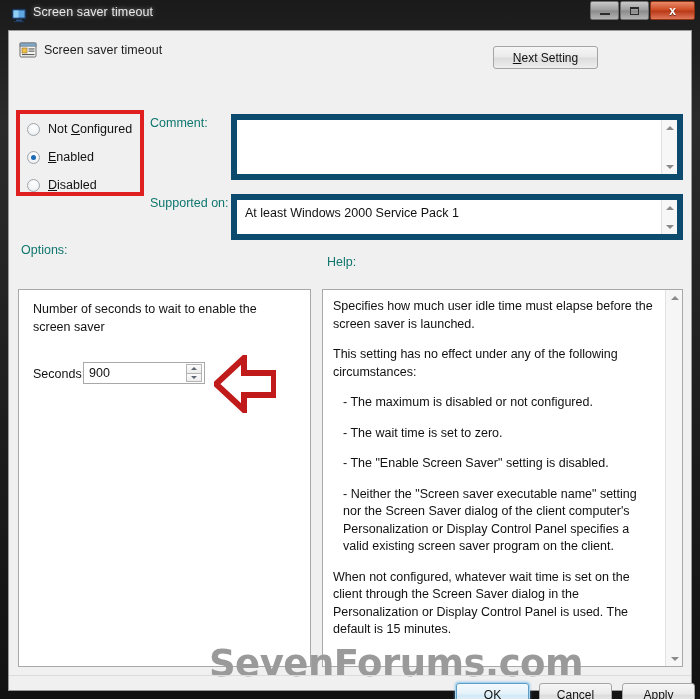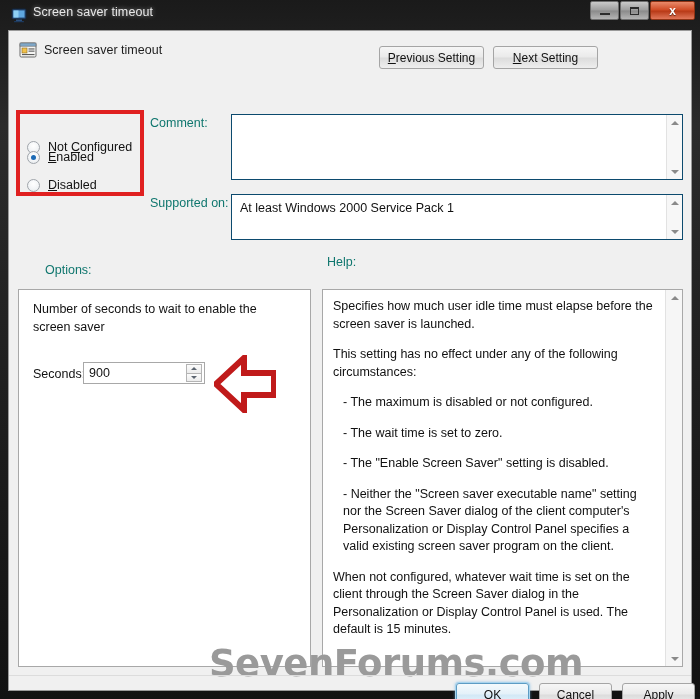--- a/index.html
+++ b/index.html
@@ -144,21 +144,21 @@
     width: 5px; height: 5px;
     border-radius: 50%;
     background: #1c6ab5;
   }
   .radio-label {
     margin-left: 8px;
     font-size: 12.5px;
     color: #111;
     white-space: nowrap;
   }
-  #radio-notcfg { top: 109px; justify-content: space-between; }
+  #radio-notcfg { top: 91px; justify-content: space-between; }
   #radio-enabled { top: 119px; }
   #radio-disabled { top: 147px; }
 
   
   #annot-box {
     position: absolute;
     left: 7px; top: 79px;
     width: 128px; height: 86px;
     border: 4px solid #e02020;
     box-sizing: border-box;
@@ -169,21 +169,21 @@
   .field-label {
     position: absolute;
     font-size: 12.5px;
     color: #0f766e;
   }
   #lbl-comment { left: 141px; top: 85px; }
   #lbl-supported { left: 141px; top: 165px; }
 
   .inputbox {
     position: absolute;
-    border: 1px solid #0c4a6e;
+    border: 6px solid #0c4a6e;
     background: #ffffff;
     box-sizing: border-box;
   }
   #box-comment { left: 222px; top: 83px; width: 452px; height: 66px; }
   #box-supported { left: 222px; top: 163px; width: 452px; height: 46px; background:#fff; }
   #supported-text {
     position: absolute;
     left: 8px; top: 6px;
     font-size: 12.5px;
     color: #111;
@@ -210,21 +210,21 @@
   .sb-arrow.down { bottom: 0; }
   .tri {
     width: 0; height: 0;
     border-left: 4px solid transparent;
     border-right: 4px solid transparent;
   }
   .tri.up { border-bottom: 4px solid #8a8a8a; }
   .tri.down { border-top: 4px solid #8a8a8a; }
 
   
-  #lbl-options { left: 12px; top: 232px; margin-left: 24px; }
+  #lbl-options { left: 12px; top: 212px; }
   #lbl-help { left: 318px; top: 224px; }
 
   
   .pane {
     position: absolute;
     border: 1px solid #a8a8a8;
     background: #ffffff;
     box-sizing: border-box;
   }
   #pane-options { left: 9px; top: 258px; width: 293px; height: 378px; }
@@ -386,23 +386,20 @@
     <svg id="hdr-icon" viewBox="0 0 18 18">
       <rect x="1" y="2" width="16" height="14" rx="1.2" fill="#f4f4f2" stroke="#6b6b6b" stroke-width="1"></rect>
       <rect x="1" y="2" width="16" height="3.2" fill="#7fa8c9" stroke="#6b6b6b" stroke-width=".6"></rect>
       <rect x="3" y="7" width="5" height="5" fill="#f2c14b" stroke="#8a6c1e" stroke-width=".6"></rect>
       <rect x="9.5" y="7.4" width="6" height="1.1" fill="#5a5a5a"></rect>
       <rect x="9.5" y="9.6" width="6" height="1.1" fill="#5a5a5a"></rect>
       <rect x="3" y="13" width="12.5" height="1.1" fill="#5a5a5a"></rect>
     </svg>
     <div id="hdr-title">Screen saver timeout</div>
 
-    <button class="nav-btn" id="btn-prev">
-      <span></span><span class="ak">P</span><span>revious Setting</span>
-    </button>
     <button class="nav-btn" id="btn-next">
       <span></span><span class="ak">N</span><span>ext Setting</span>
     </button>
 
     <div class="radio-row" id="radio-notcfg">
       <span class="radio-mark"></span>
       <span class="radio-label"><span>Not </span><span class="ak">C</span><span>onfigured</span></span>
     </div>
     <div class="radio-row" id="radio-enabled">
       <span class="radio-mark checked"></span>

